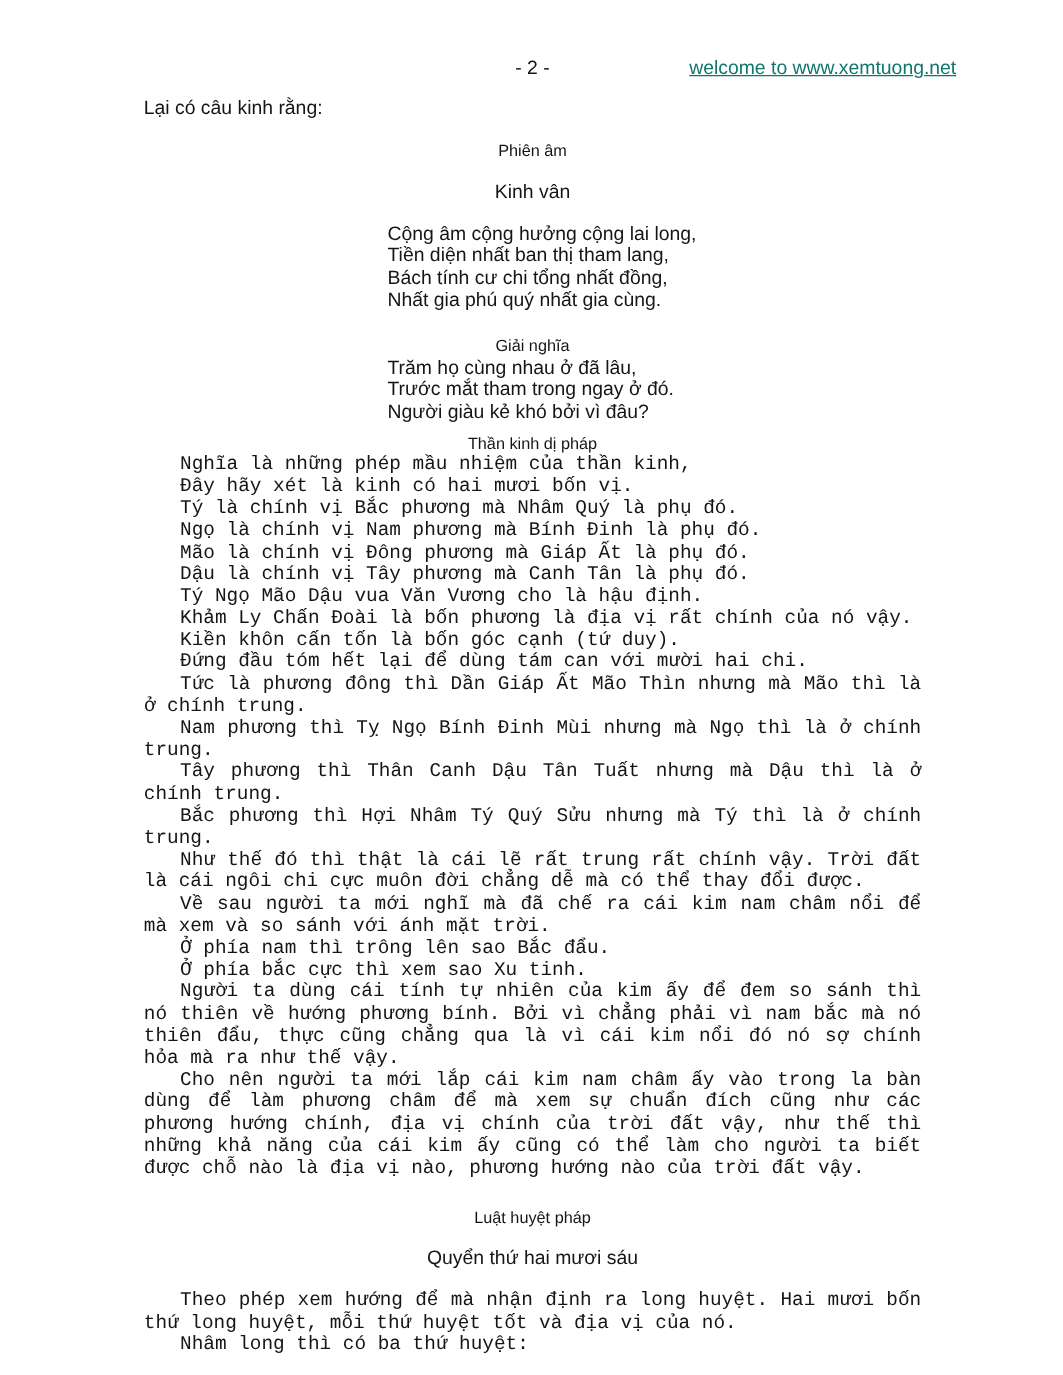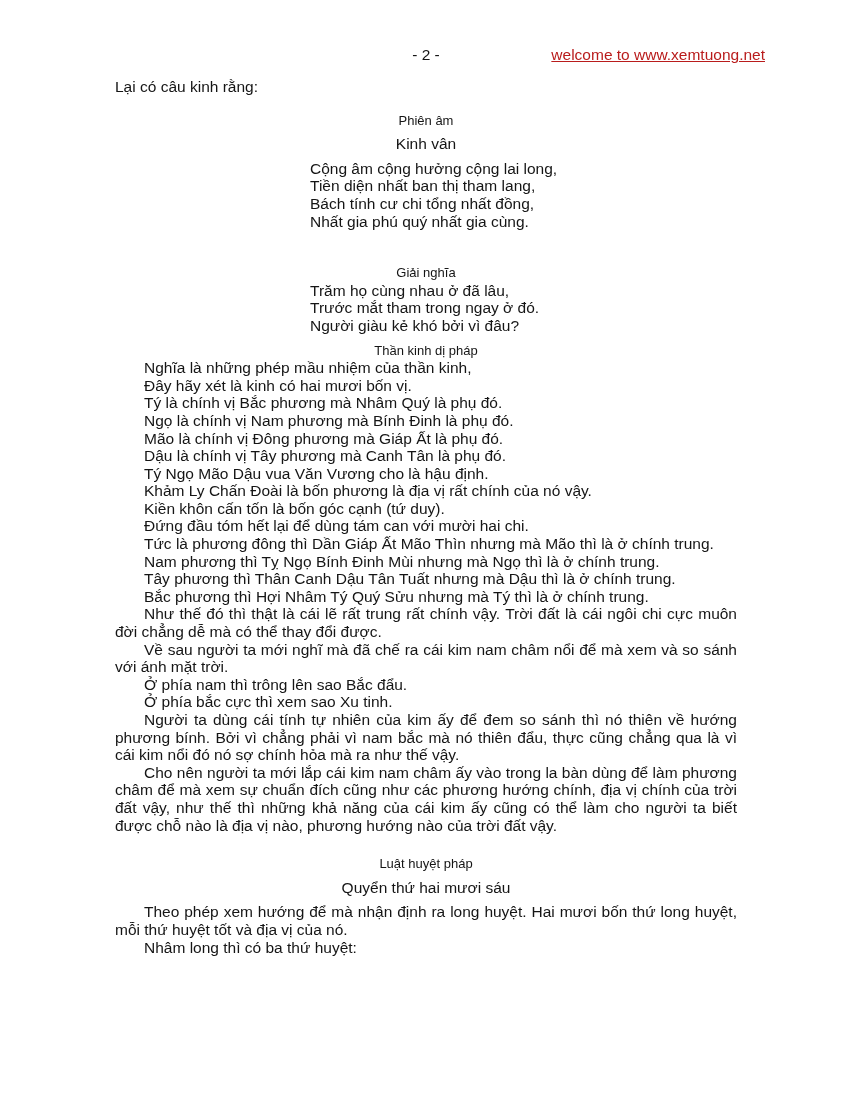--- a/index.html
+++ b/index.html
@@ -31,51 +31,52 @@
     position: absolute;
     left: 0;
     right: 0;
     text-align: center;
   }
   .site-link {
     position: absolute;
     right: -28px;
     top: 0;
     text-decoration: underline;
-    color: #b91c1c;
+    color: #0f766e;
     cursor: pointer;
     white-space: nowrap;
   }
   .intro {
     margin: 14px 0 0 0;
   }
   .heading {
     font-size: 13px;
     font-weight: 400;
     text-align: center;
     margin: 0;
   }
   .center {
     text-align: center;
-    margin: 6px;
+    margin: 16px;
   }
   .poem {
     margin: 0 0 0 195px;
   }
   .poem-line {
     white-space: nowrap;
   }
   .para {
     margin: 0;
     text-align: justify;
     text-indent: 29px;
+    font-family: Liberation Mono, monospace;
   }
   .mt-blank { margin-top: 7px; }
   .mt-md    { margin-top: 16px; }
-  .mt-lg    { margin-top: 34px; }
+  .mt-lg    { margin-top: 19px; }
   .mt-xl    { margin-top: 21px; }
 </style>
 </head>
 <body>
 
 <div class="page">
 
   <div class="header">
     <span class="page-num">- 2 -</span>
     <span class="site-link">welcome to www.xemtuong.net</span>

